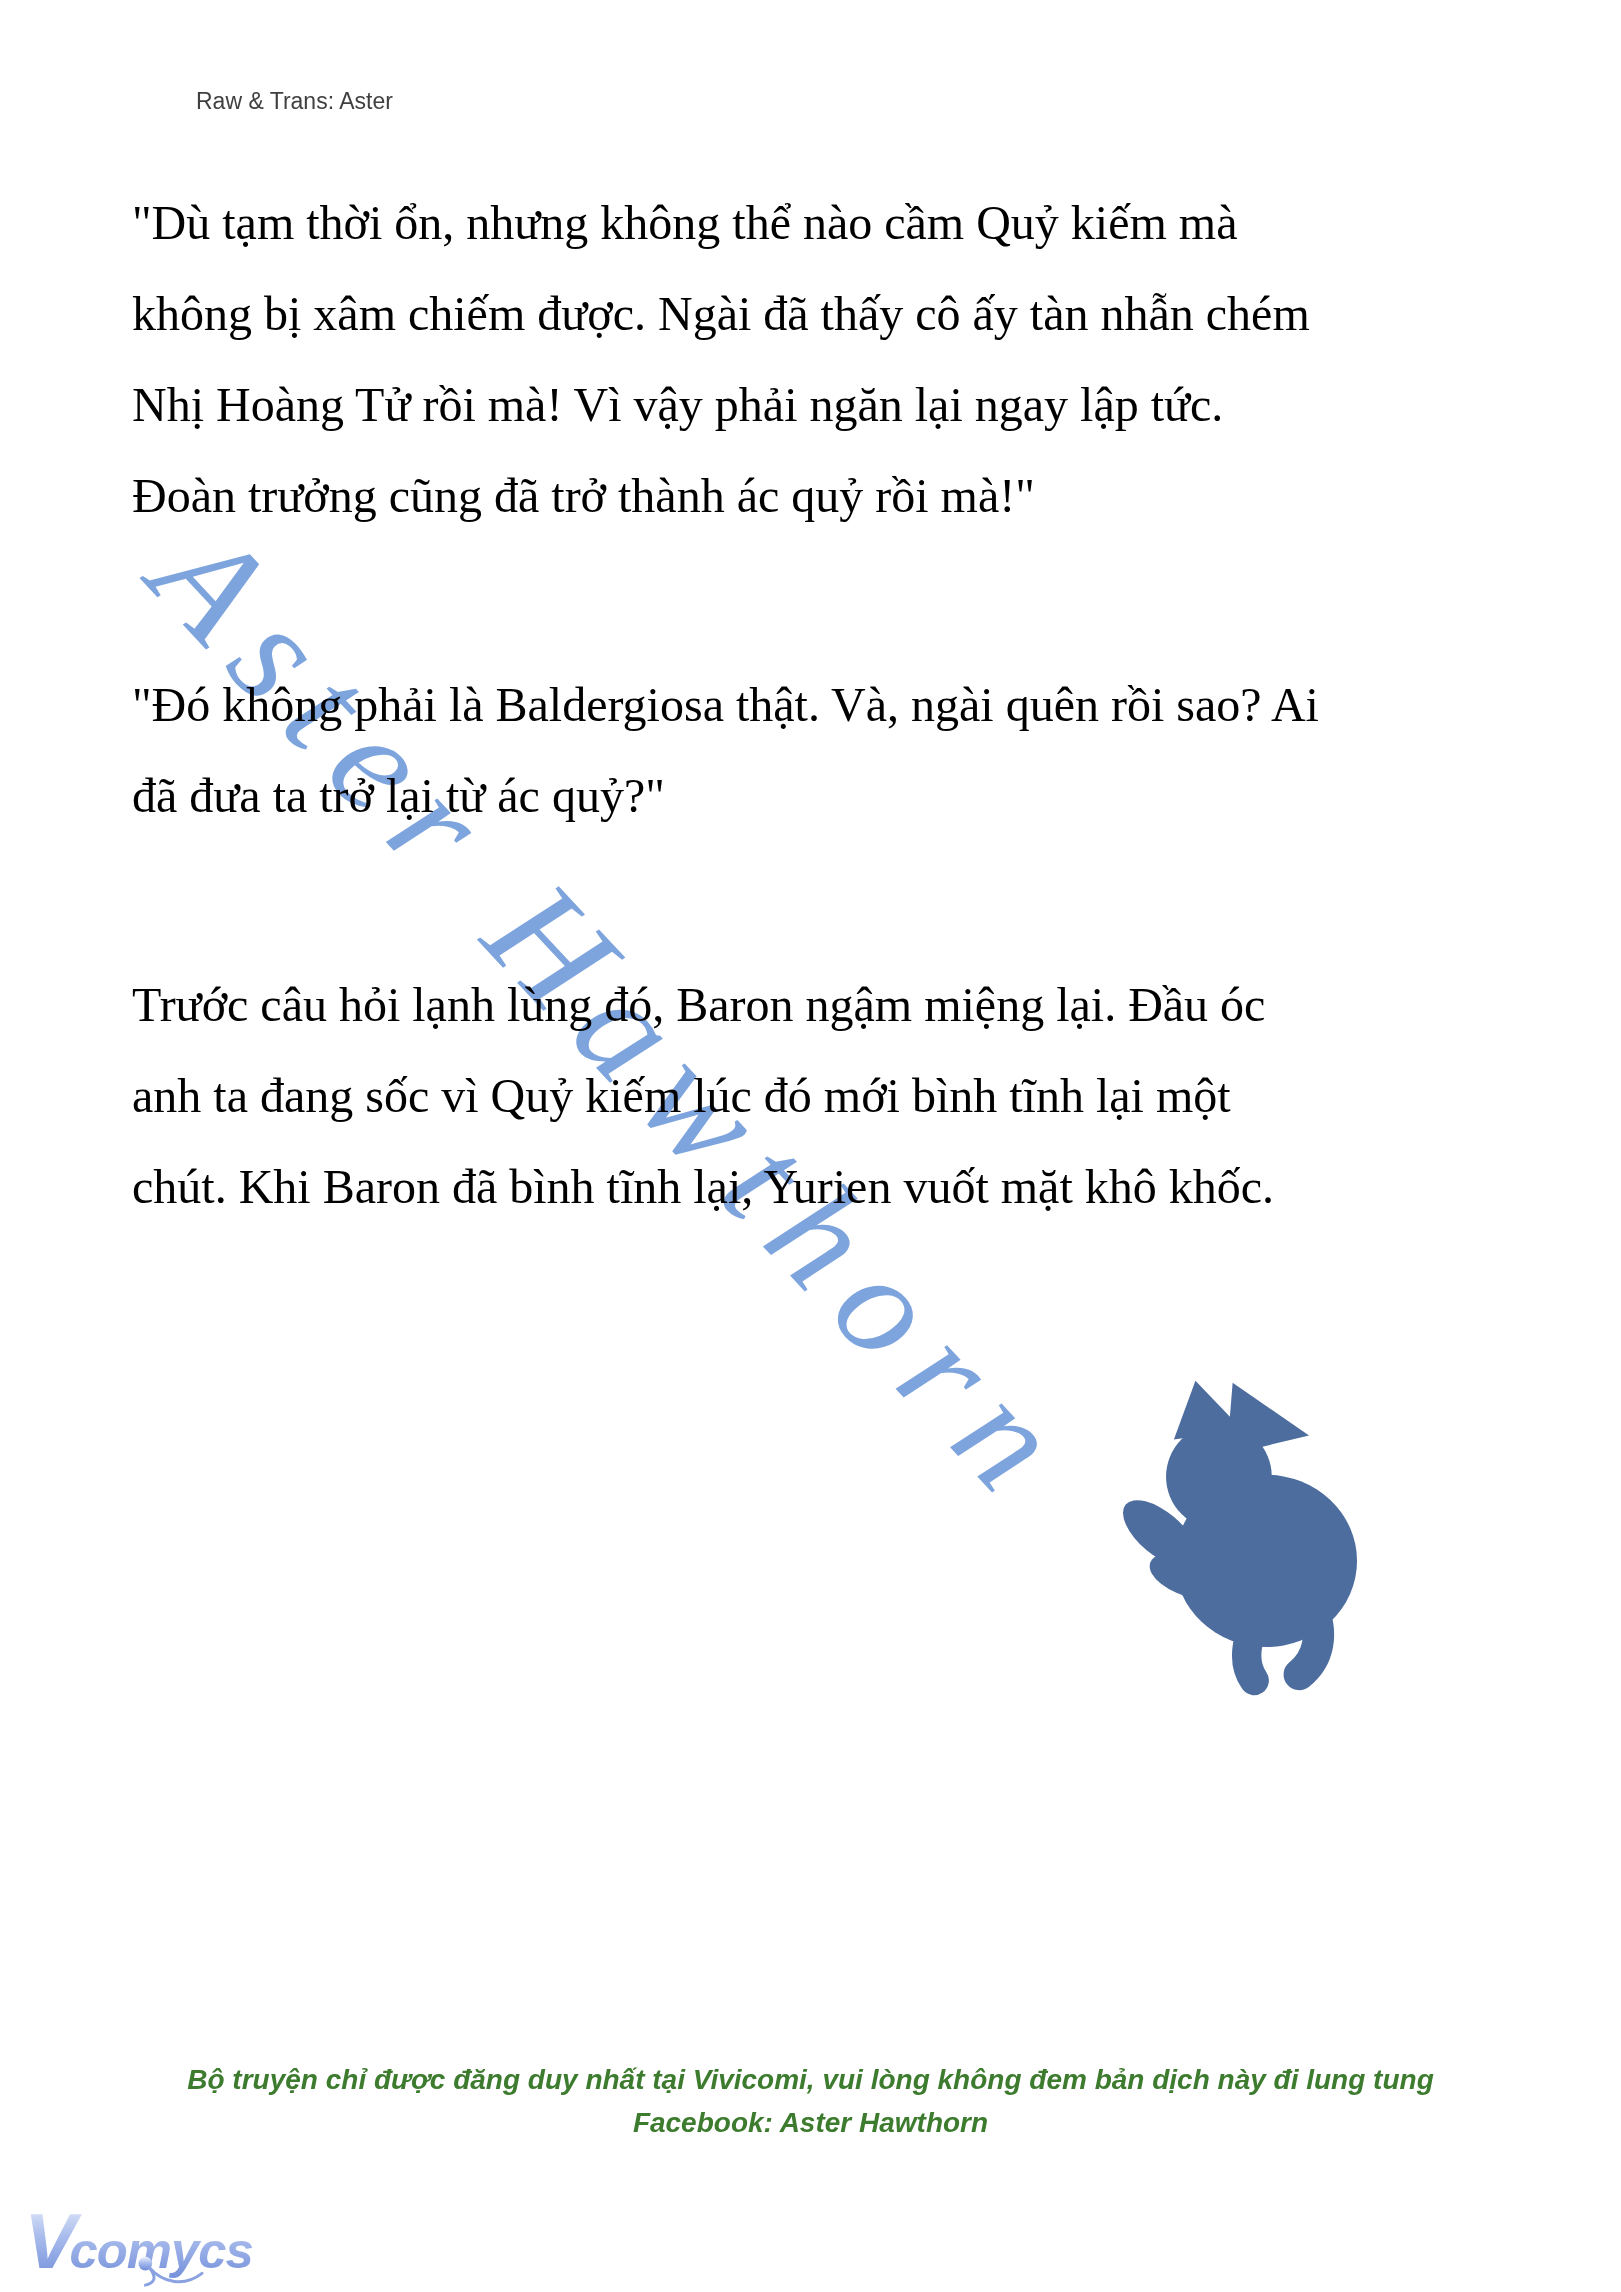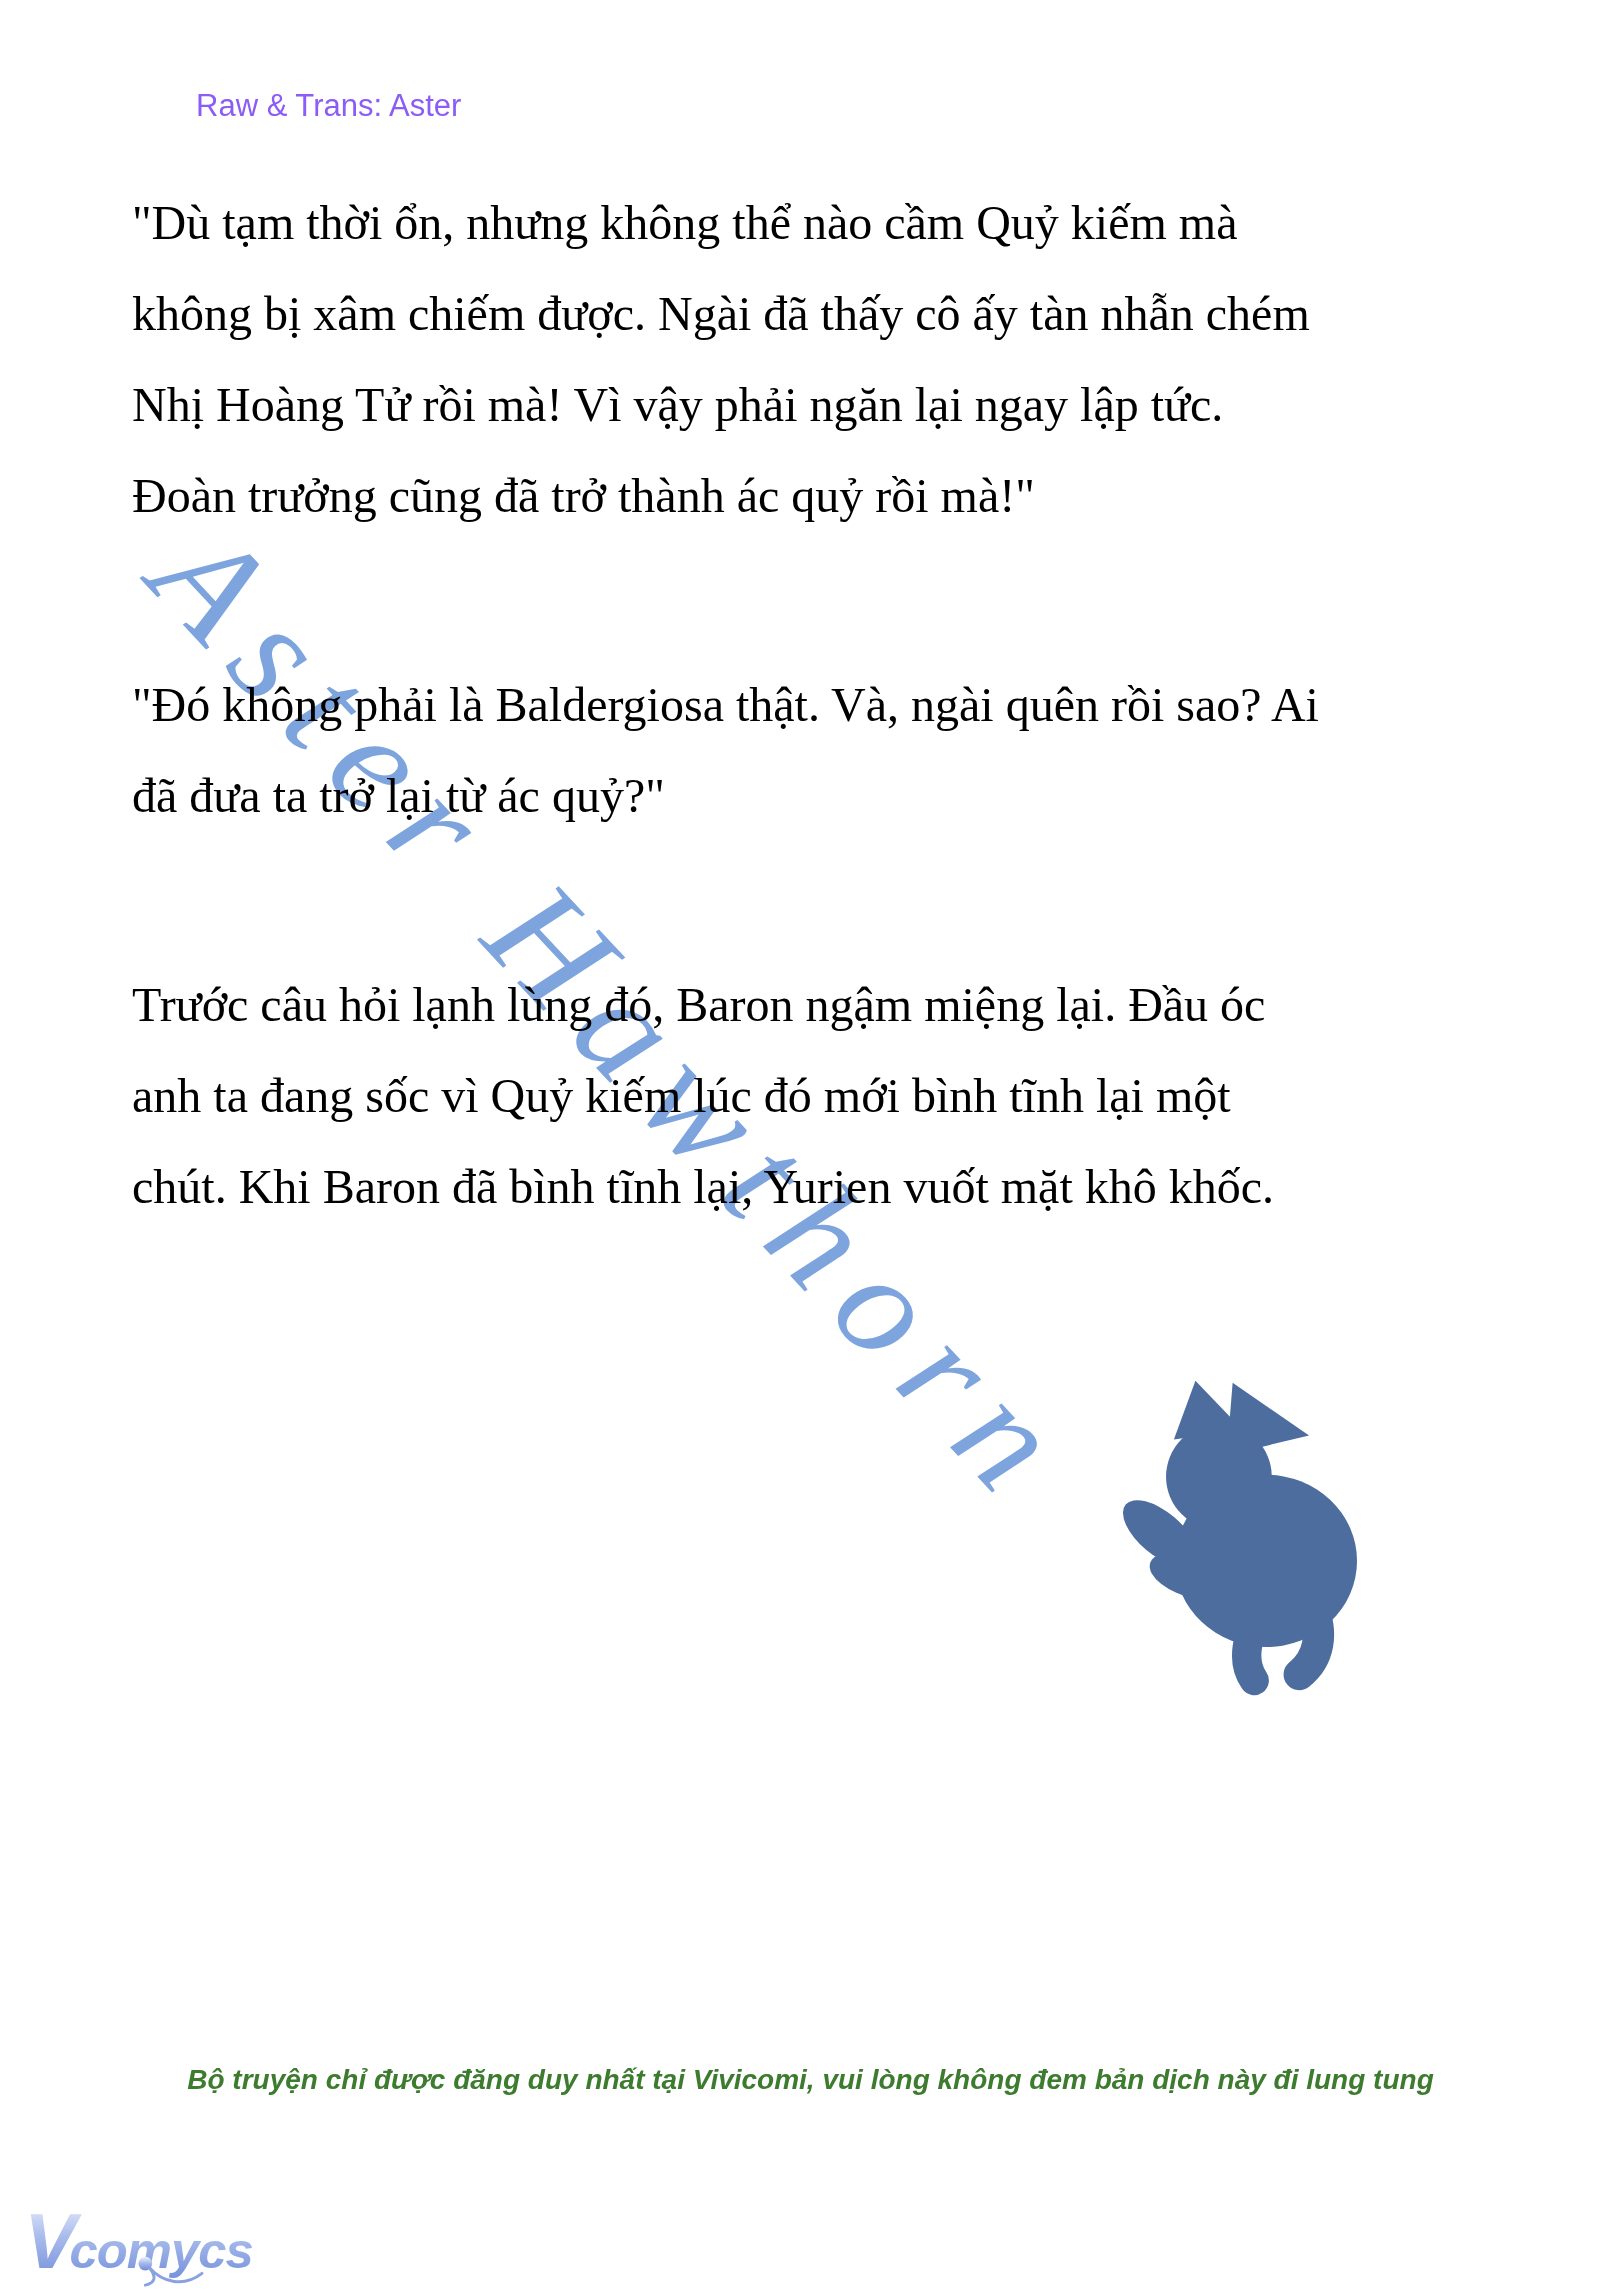--- a/index.html
+++ b/index.html
@@ -4,21 +4,21 @@
 <style>
   html, body { margin:0; padding:0; background:#888; }
   .page {
     position:relative; width:1621px; height:2293px;
     background:#ffffff; overflow:hidden; margin:0 auto;
     font-family:"Liberation Serif", serif;
   }
   .credit-header {
     position:absolute; left:196px; top:88px;
     font-family:"Liberation Sans", sans-serif;
-    font-size:31px; color:#8b5cf6; z-index:3; white-space:nowrap;
+    font-size:23px; color:#404040; z-index:3; white-space:nowrap;
   }
   .watermark {
     position:absolute; left:235px; top:500px;
     font-family:"Liberation Serif", serif;
     font-style:italic; font-size:147px; line-height:147px;
     letter-spacing:23.5px; color:#7ea4de;
     transform:rotate(47deg); transform-origin:0 0;
     white-space:nowrap; z-index:1;
   }
   .cat { position:absolute; left:1117px; top:1367px; z-index:2; }
@@ -65,20 +65,21 @@
 Đoàn trưởng cũng đã trở thành ác quỷ rồi mà!"</p>
     <p class="para">"Đó không phải là Baldergiosa thật. Và, ngài quên rồi sao? Ai
 đã đưa ta trở lại từ ác quỷ?"</p>
     <p class="para">Trước câu hỏi lạnh lùng đó, Baron ngậm miệng lại. Đầu óc
 anh ta đang sốc vì Quỷ kiếm lúc đó mới bình tĩnh lại một
 chút. Khi Baron đã bình tĩnh lại, Yurien vuốt mặt khô khốc.</p>
   </div>
 
   <div class="footer">
     <div>Bộ truyện chỉ được đăng duy nhất tại Vivicomi, vui lòng không đem bản dịch này đi lung tung</div>
+    <div>Facebook: Aster Hawthorn</div>
   </div>
 
   <svg class="logo" width="235" height="86" viewBox="0 0 240 88">
     <defs>
       <linearGradient id="logoGrad" x1="0" y1="0" x2="0" y2="1">
         <stop offset="0%" stop-color="#eef3fd"></stop>
         <stop offset="45%" stop-color="#a9bcec"></stop>
         <stop offset="100%" stop-color="#6e8bd8"></stop>
       </linearGradient>
     </defs>

